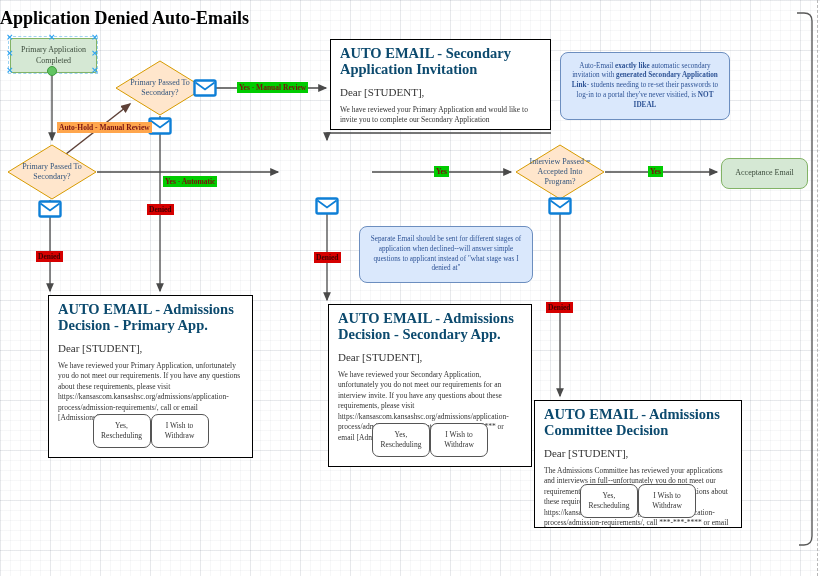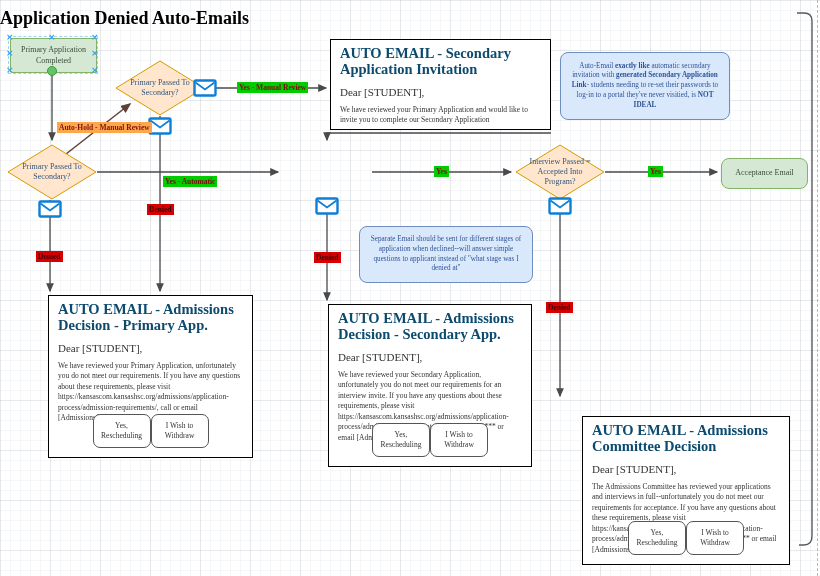--- a/index.html
+++ b/index.html
@@ -219,21 +219,21 @@
   <div class="email" style="left:328px;top:304px;width:204px;height:163px;">
     <div class="eh">AUTO EMAIL - Admissions Decision - Secondary App.</div>
     <div class="eg">Dear [STUDENT],</div>
     <div class="eb">We have reviewed your Secondary Application, unfortunately you do not meet our requirements for an interview invite. If you have any questions about these requirements, please visit https://kansascom.kansashsc.org/admissions/application-process/admission-requirements/, call ***-***-**** or email [AdmissionsCounselor].</div>
     <div class="ebtns">
       <div class="ebtn">Yes, Rescheduling</div>
       <div class="ebtn">I Wish to Withdraw</div>
     </div>
   </div>
 
-  <div class="email" style="left:582px;top:400px;width:208px;height:149px;margin-top:16px;">
+  <div class="email" style="left:534px;top:400px;width:208px;height:128px;">
     <div class="eh">AUTO EMAIL - Admissions Committee Decision</div>
     <div class="eg">Dear [STUDENT],</div>
     <div class="eb">The Admissions Committee has reviewed your applications and interviews in full--unfortunately you do not meet our requirements for acceptance. If you have any questions about these requirements, please visit https://kansascom.kansashsc.org/admissions/application-process/admission-requirements/, call ***-***-**** or email [AdmissionsCounselor].</div>
     <div class="ebtns">
       <div class="ebtn">Yes, Rescheduling</div>
       <div class="ebtn">I Wish to Withdraw</div>
     </div>
   </div>
 
   <div class="note" style="left:560px;top:52px;width:156px;height:58px;">

